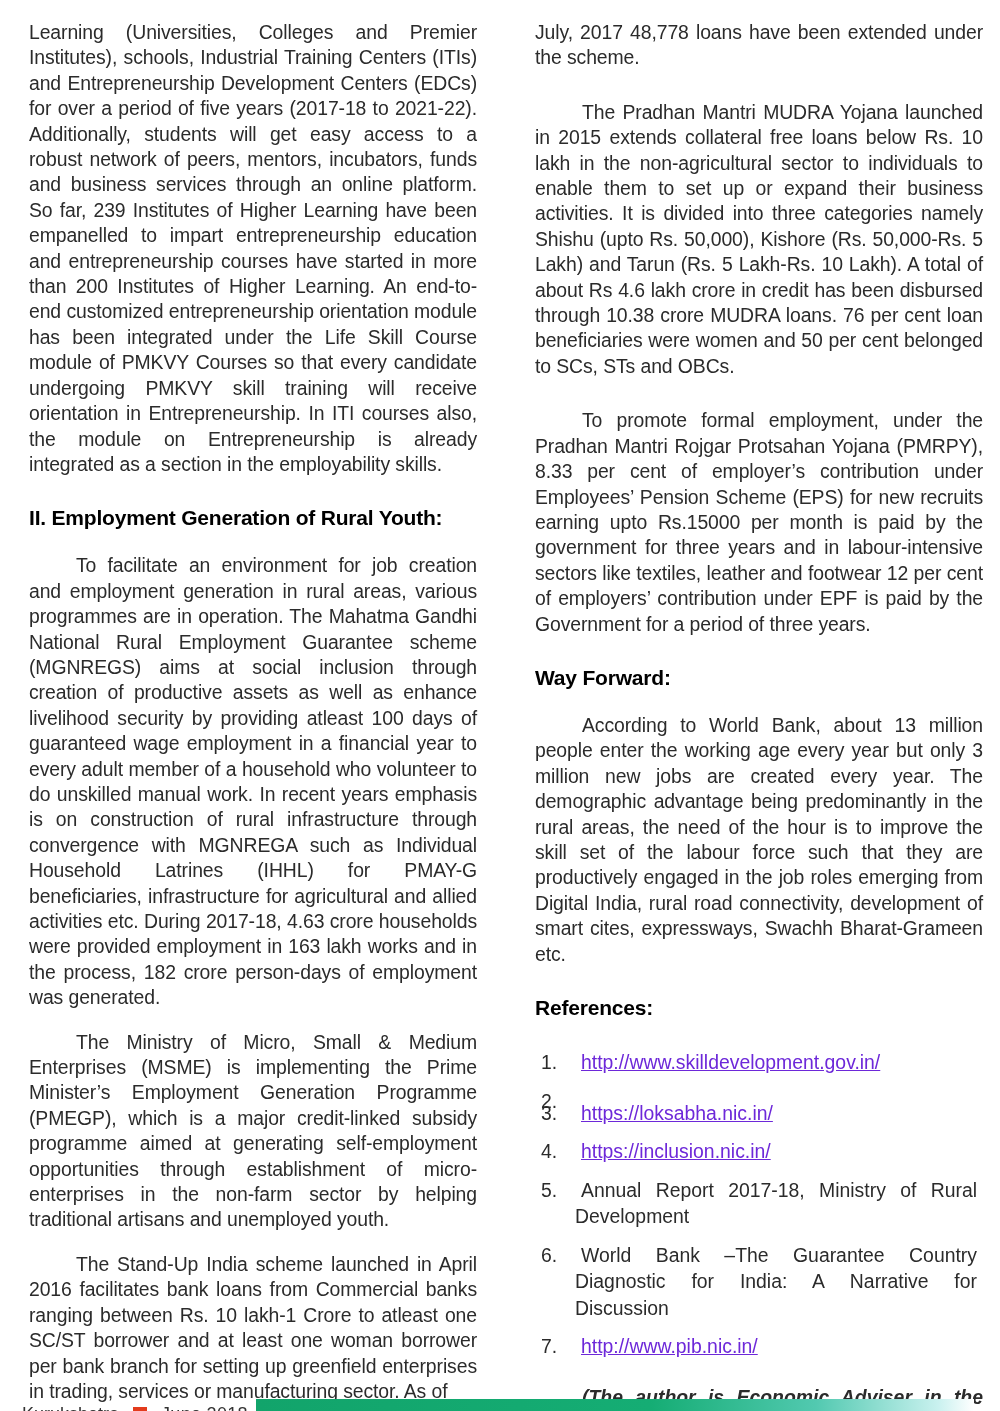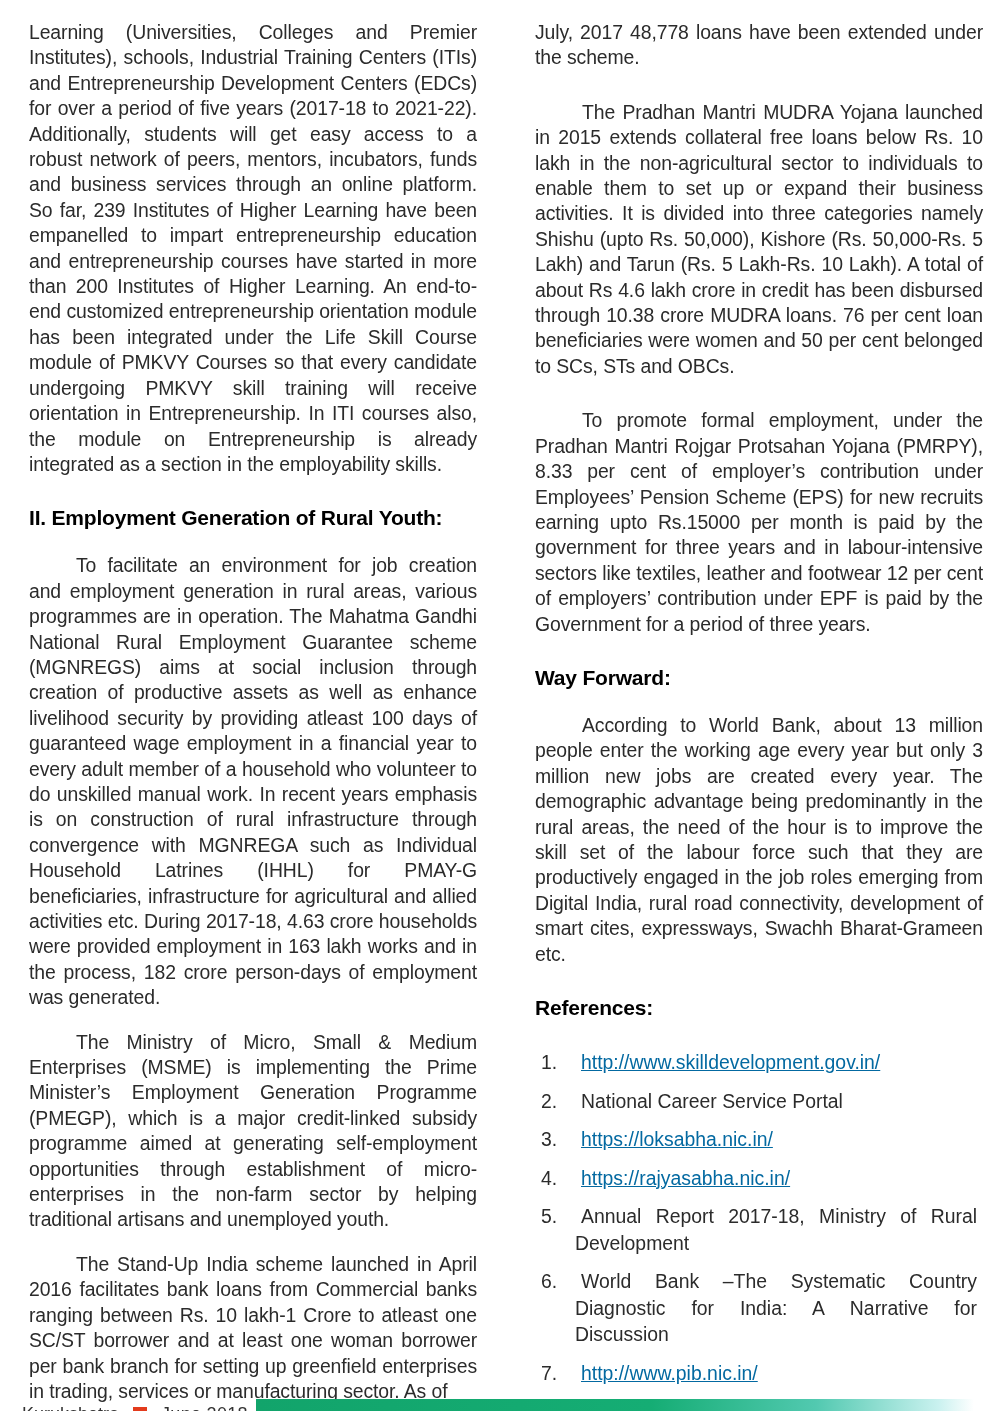--- a/index.html
+++ b/index.html
@@ -59,21 +59,21 @@
       text-align: justify;
       text-align-last: left;
       color: #2b2b2b;
     }
     .ref-num {
       position: absolute;
       left: 0;
       top: 0;
     }
     .ref a {
-      color: #0369a1;
+      color: #6d28d9;
       text-decoration: underline;
     }
     .author-note {
       margin-top: 6px;
       font-size: 19.4px;
       line-height: 27px;
       font-weight: bold;
       font-style: italic;
       color: #2b2b2b;
       text-align: justify;
@@ -163,37 +163,36 @@
     <p class="para indent">According to World Bank, about 13 million people enter the working age every year but only 3 million new jobs are created every year. The demographic advantage being predominantly in the rural areas, the need of the hour is to improve the skill set of the labour force such that they are productively engaged in the job roles emerging from Digital India, rural road connectivity, development of smart cites, expressways, Swachh Bharat-Grameen etc.</p>
 
     <h2 class="heading">References:</h2>
     <ol class="refs">
       <li class="ref">
         <span class="ref-num">1.</span>
         <a>http://www.skilldevelopment.gov.in/</a>
       </li>
       <li class="ref">
         <span class="ref-num">2.</span>
-        <span>National Career Service Portal</span>
       </li>
       <li class="ref">
         <span class="ref-num">3.</span>
         <a>https://loksabha.nic.in/</a>
       </li>
       <li class="ref">
         <span class="ref-num">4.</span>
-        <a>https://rajyasabha.nic.in/</a>
+        <a>https://inclusion.nic.in/</a>
       </li>
       <li class="ref">
         <span class="ref-num">5.</span>
         <span>Annual Report 2017-18, Ministry of Rural Development</span>
       </li>
       <li class="ref">
         <span class="ref-num">6.</span>
-        <span>World Bank –The Systematic Country Diagnostic for India: A Narrative for Discussion</span>
+        <span>World Bank –The Guarantee Country Diagnostic for India: A Narrative for Discussion</span>
       </li>
       <li class="ref">
         <span class="ref-num">7.</span>
         <a>http://www.pib.nic.in/</a>
       </li>
     </ol>
 
     <p class="author-note">(The author is Economic Adviser in the Ministry of Information &amp; Broadcasting, Government of India)</p>
   </div>
 

